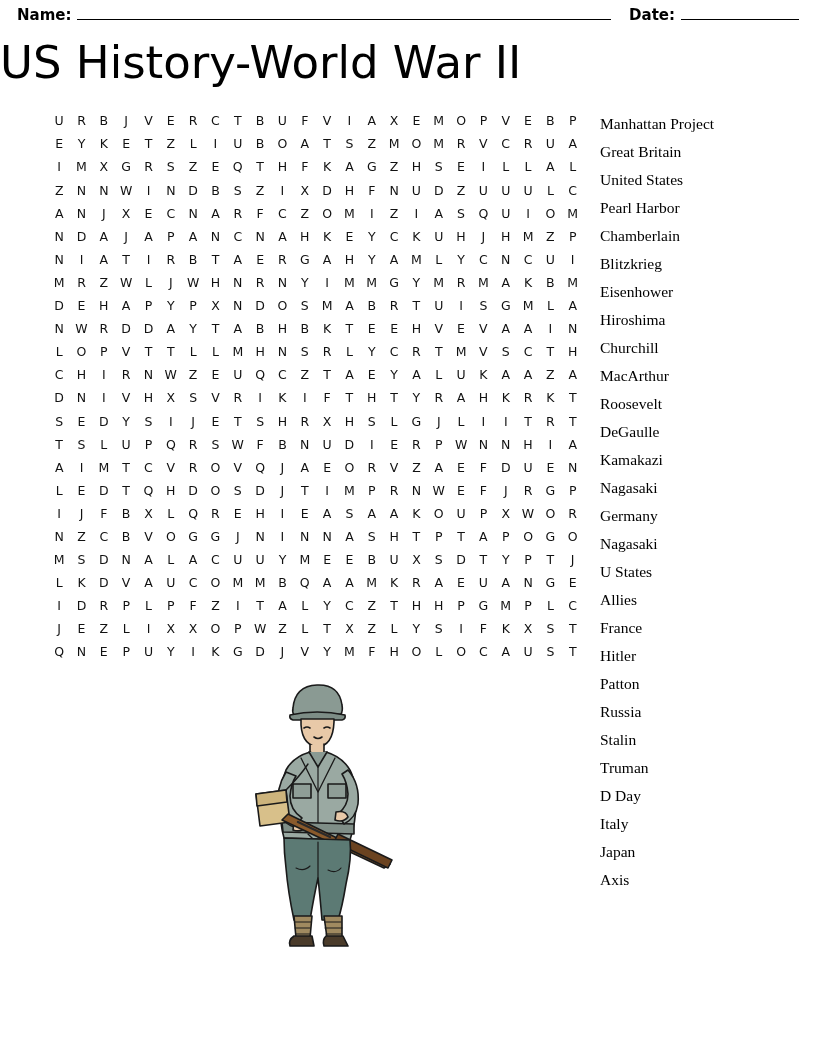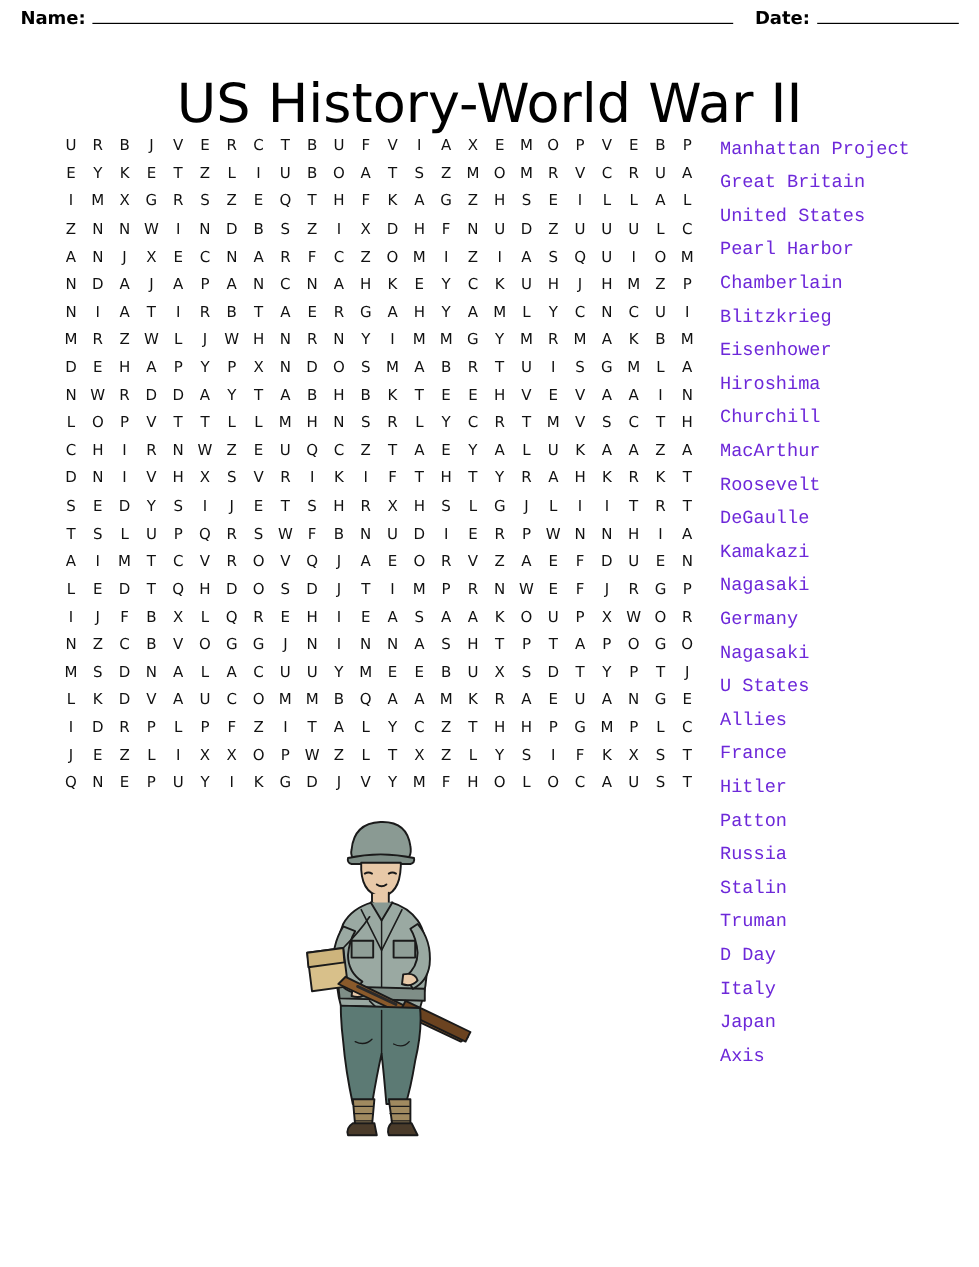--- a/index.html
+++ b/index.html
@@ -53,26 +53,25 @@
   .namedate .pad {
     flex: 0 0 18px;
   }
 
   
   .title {
     position: absolute;
     top: 36px;
     left: 0;
     width: 816px;
-    text-align: center;
+    text-align: left;
     font-size: 45px;
     font-weight: normal;
     letter-spacing: 0px;
     font-family: "DejaVu Sans", sans-serif;
-    margin-top: 24px;
   }
 
   
   .grid {
     position: absolute;
     top: 110px;
     left: 48px;
     width: 536px;
   }
   .grid-row {
@@ -92,22 +91,22 @@
   
   .wordlist {
     position: absolute;
     top: 110px;
     left: 600px;
     width: 210px;
   }
   .word {
     font-size: 15.5px;
     line-height: 28.0px;
-    color: #6d28d9;
-    font-family: Liberation Mono, monospace;
+    color: #000000;
+    font-family: Liberation Serif, serif;
     white-space: nowrap;
   }
 
   
   .illustration {
     position: absolute;
     left: 238px;
     top: 672px;
     width: 170px;
     height: 278px;

